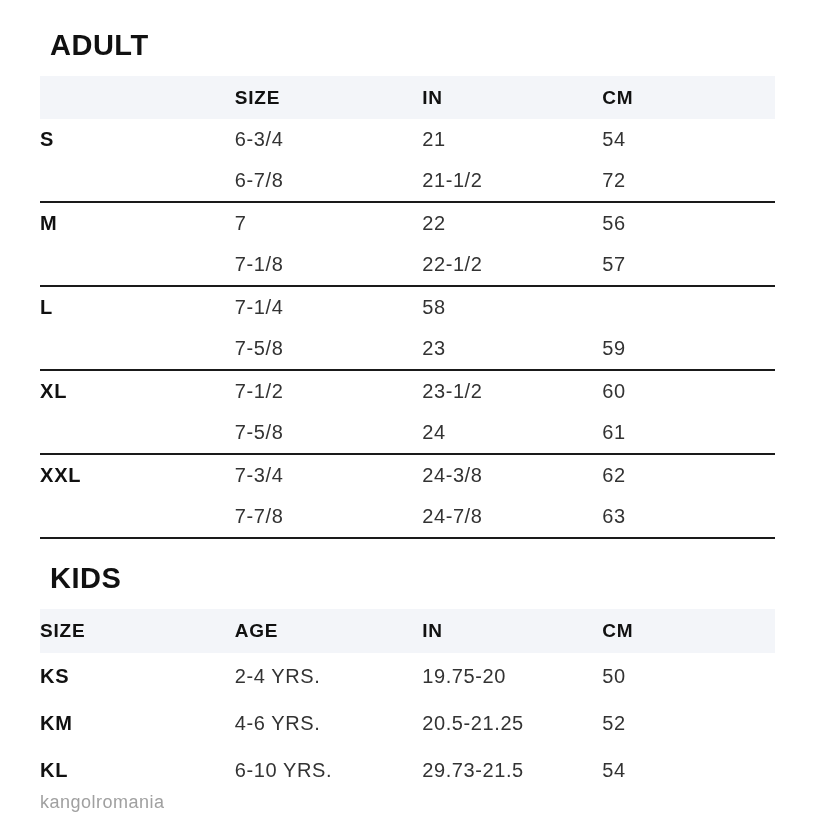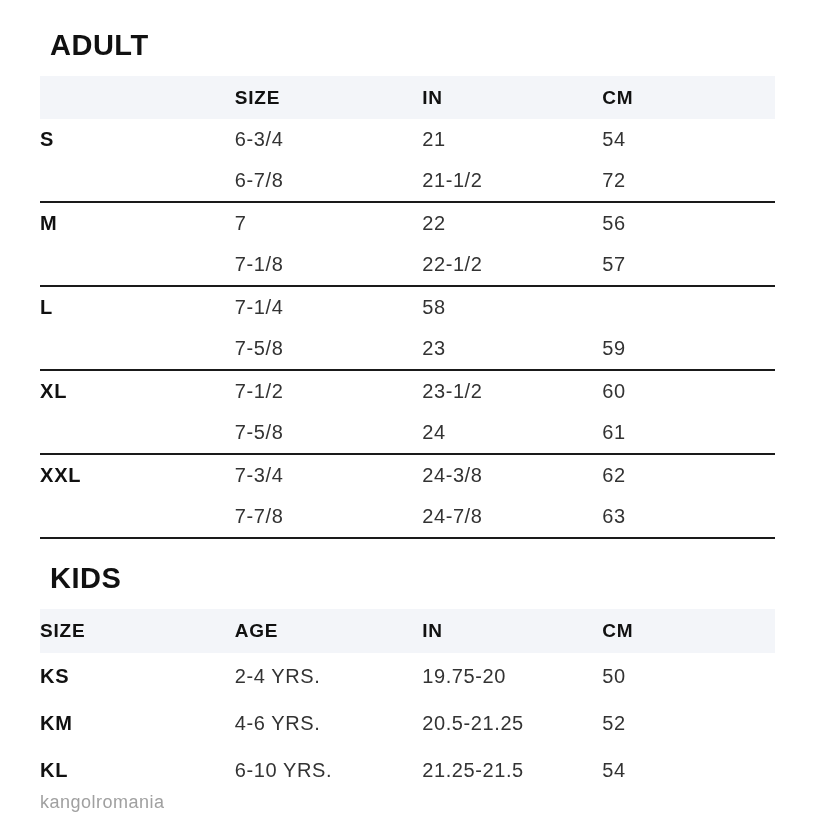--- a/index.html
+++ b/index.html
@@ -177,21 +177,21 @@
       </div>
       <div class="row">
         <div class="cell lbl">KM</div>
         <div class="cell">4-6 YRS.</div>
         <div class="cell">20.5-21.25</div>
         <div class="cell">52</div>
       </div>
       <div class="row">
         <div class="cell lbl">KL</div>
         <div class="cell">6-10 YRS.</div>
-        <div class="cell">21.25-21.5</div>
+        <div class="cell">29.73-21.5</div>
         <div class="cell">54</div>
       </div>
     </div>
   </div>
 
   <div class="footer-brand">kangolromania</div>
 
 </div>
 
 </body></html>

